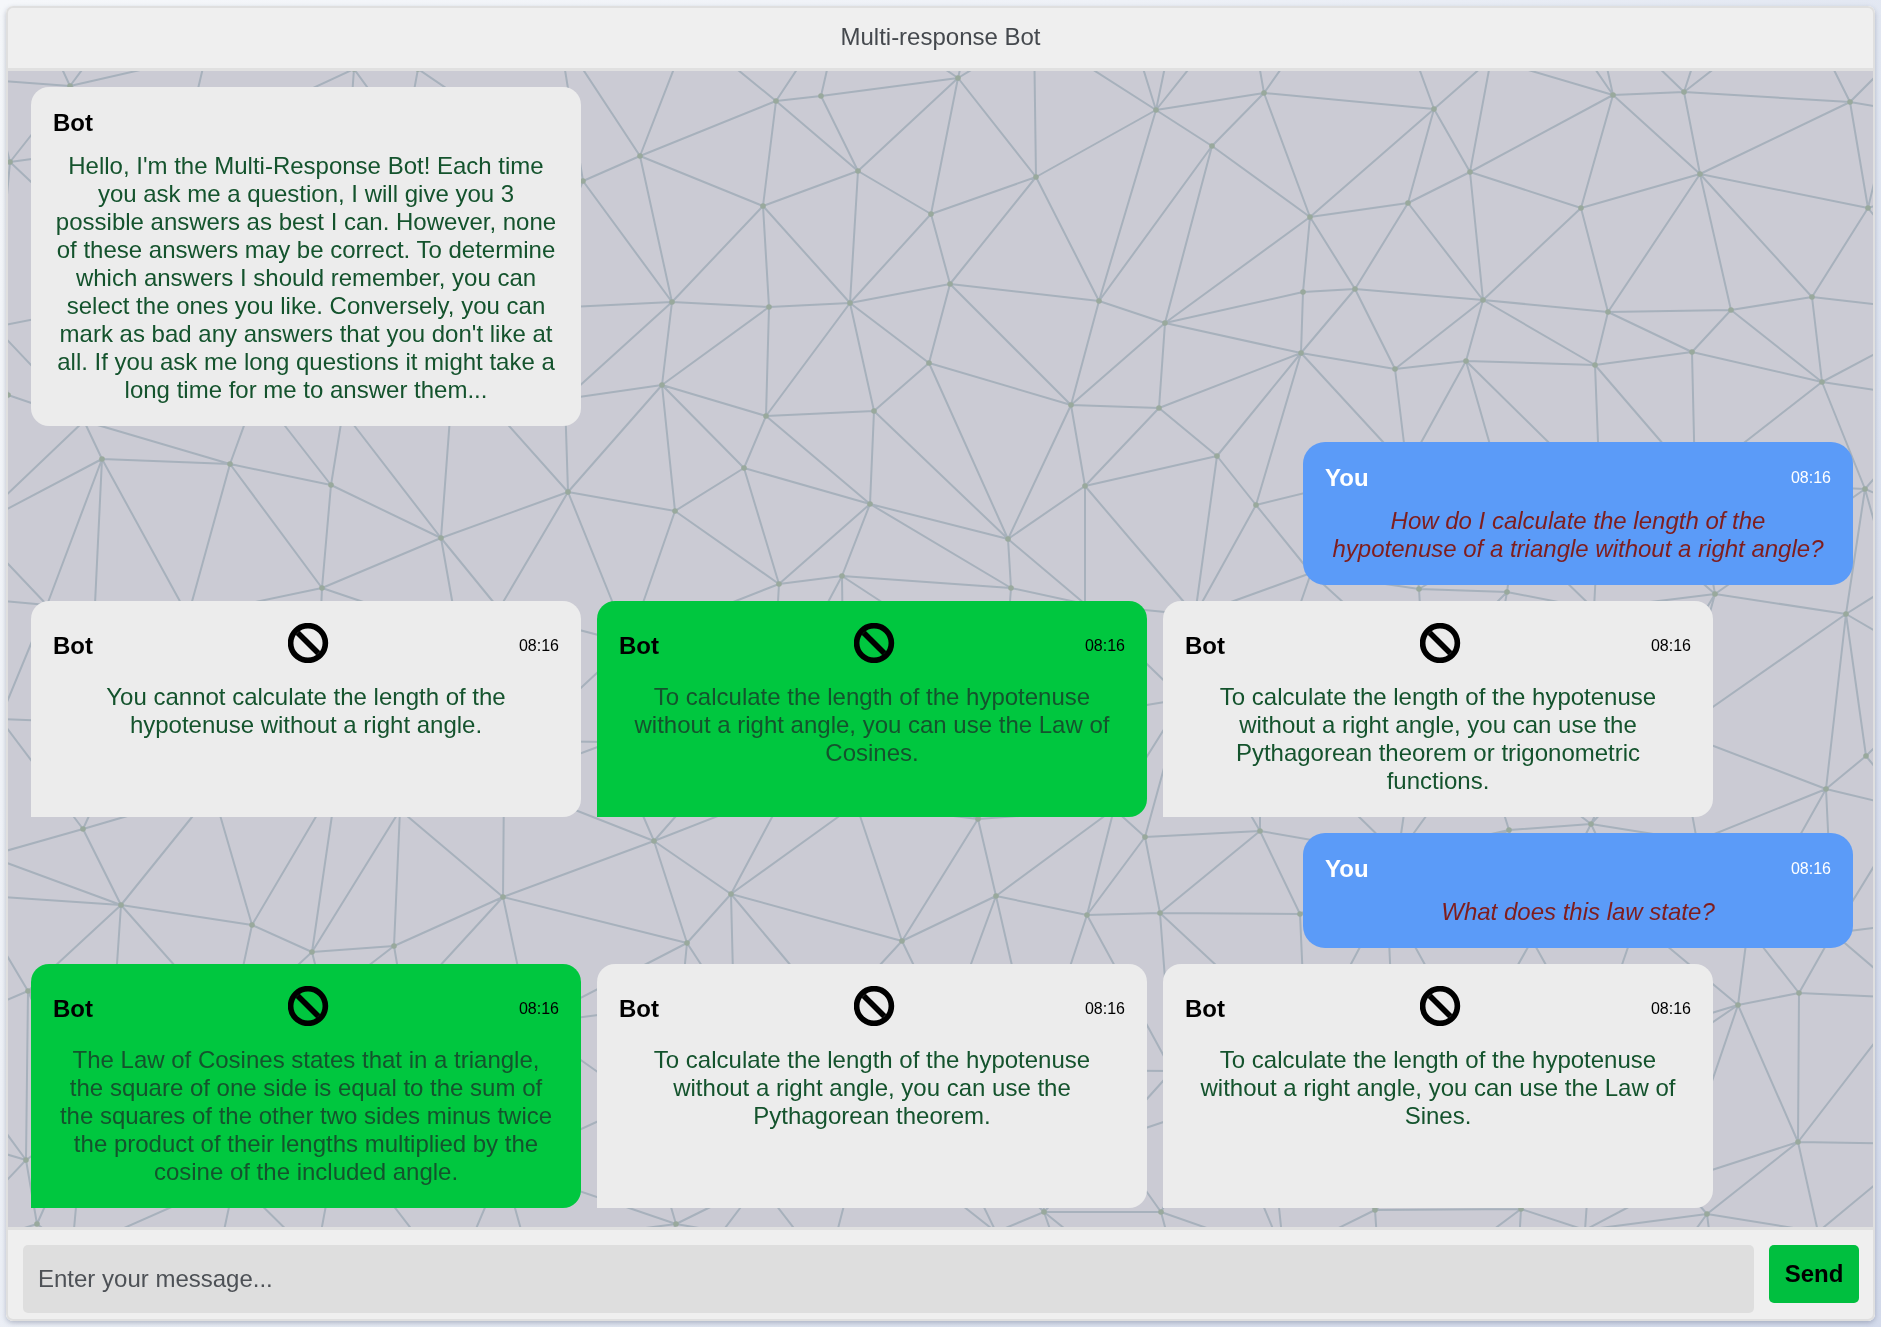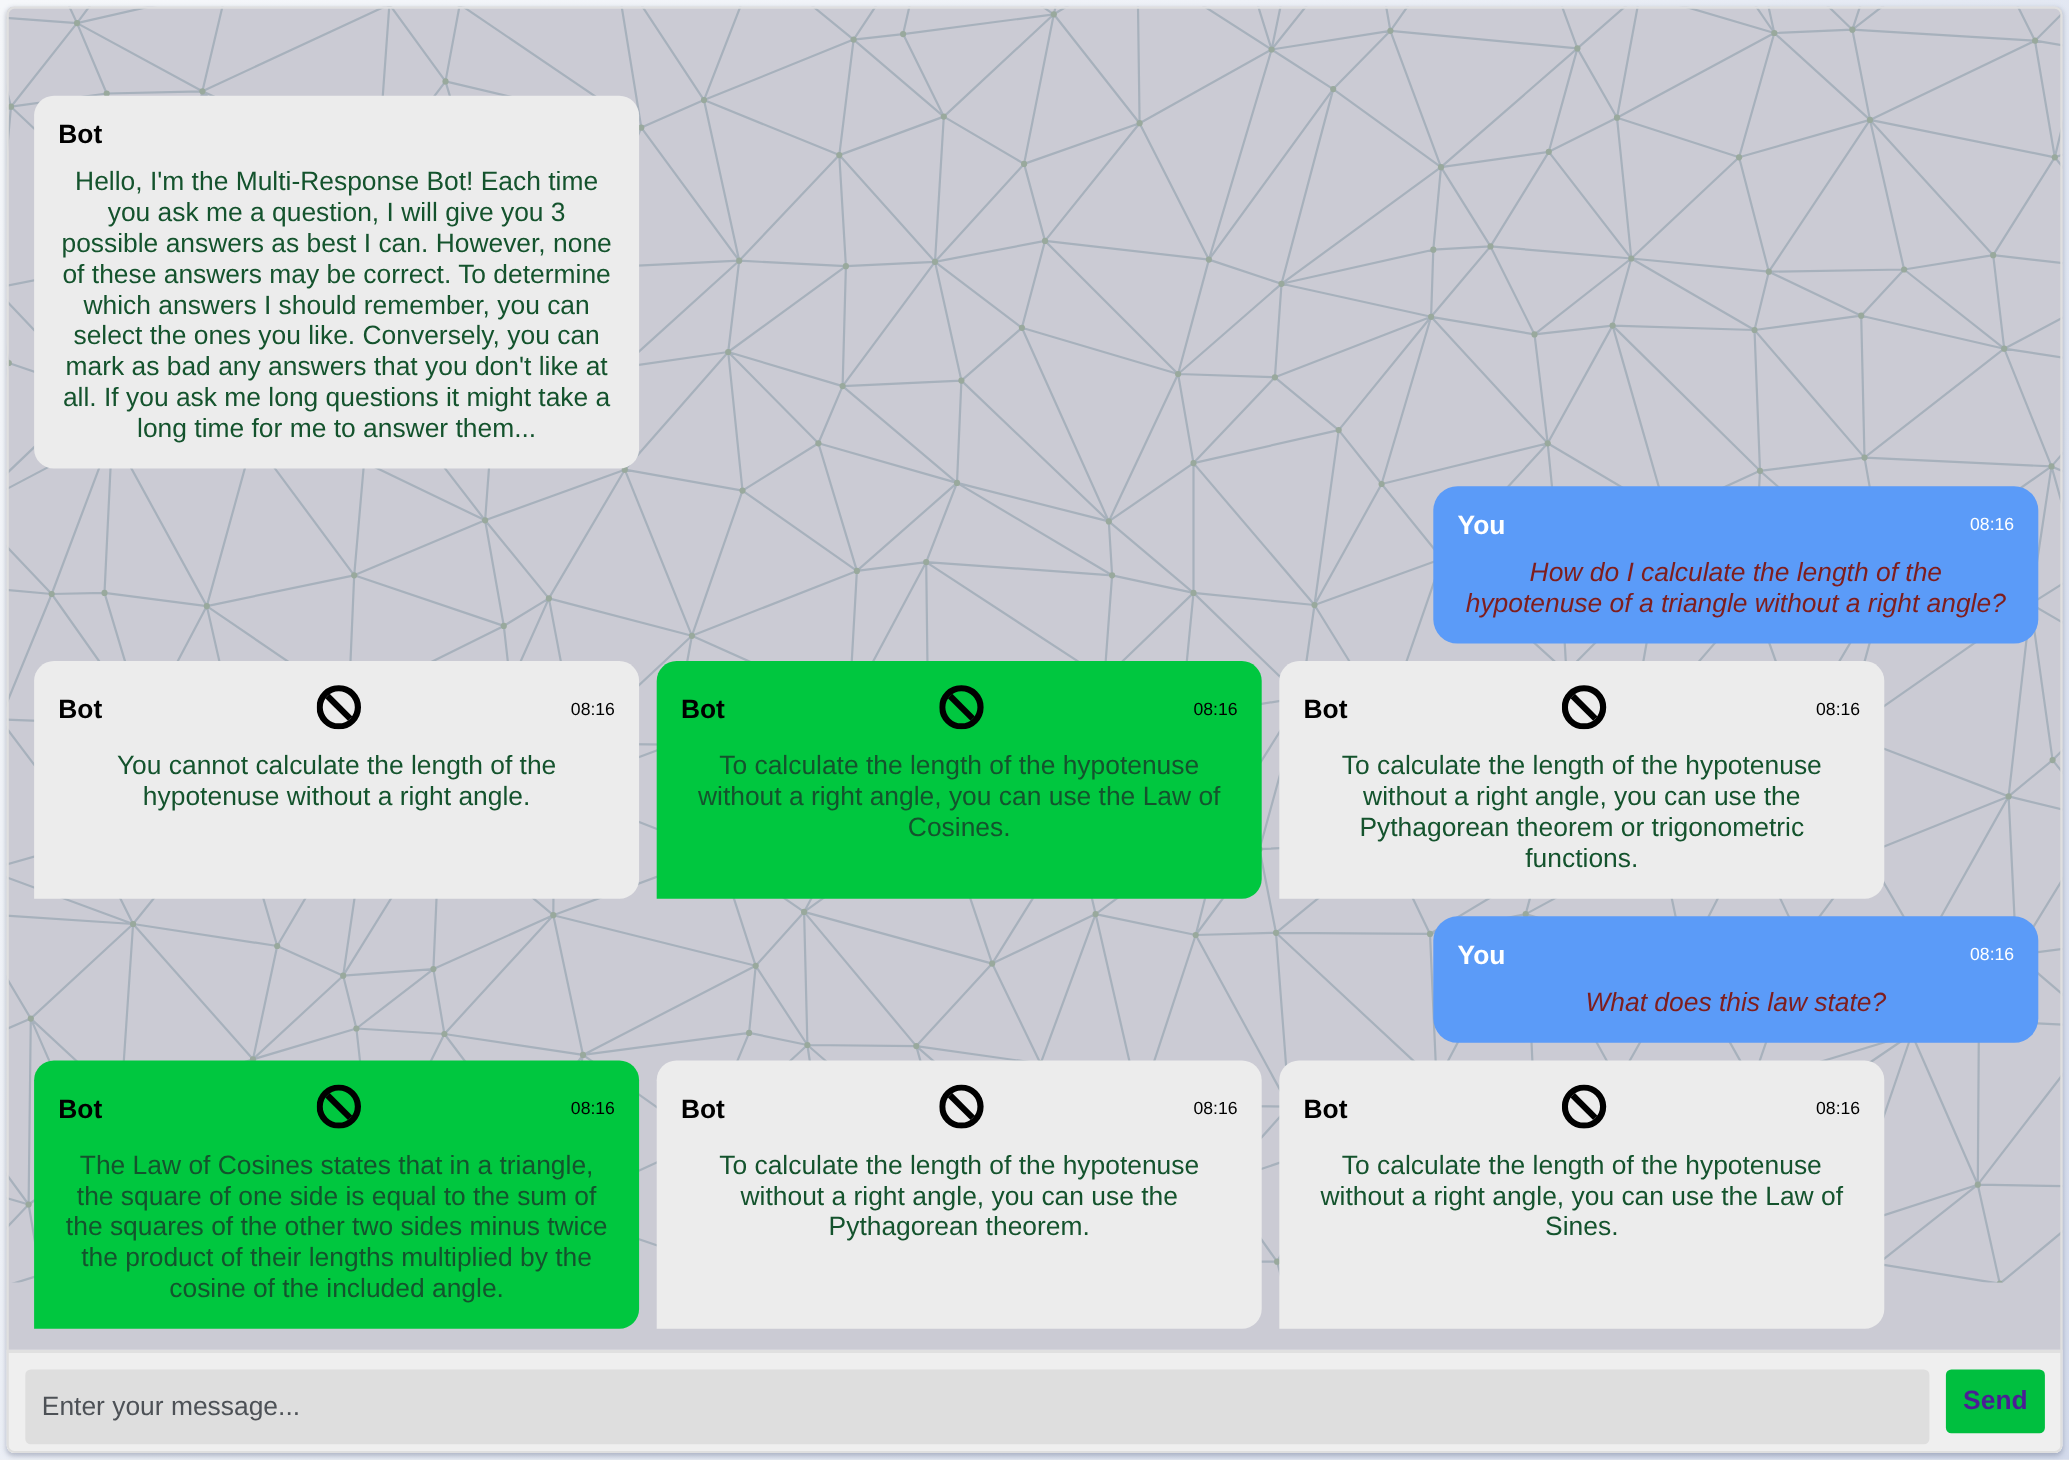--- a/index.html
+++ b/index.html
@@ -76,29 +76,32 @@
     flex:0 0 94px;height:94px;background:#efefef;border-top:3px solid #e0e0e0;box-sizing:border-box;
     display:flex;align-items:flex-start;padding:15px 16px 0 17px;box-sizing:border-box;
   }
   .inputbox{
     flex:1 1 auto;height:68px;background:#dedede;border-radius:5px;
     display:flex;align-items:center;padding:0 15px;box-sizing:border-box;
     color:#4d5156;font-size:24px;
   }
   .sendbtn{
     flex:0 0 auto;width:90px;height:58px;margin-left:15px;
-    background:#00bf3f;color:#4c1d95;font-weight:bold;font-size:24px;
+    background:#00bf3f;color:#000000;font-weight:bold;font-size:24px;
     border-radius:5px;display:flex;align-items:center;justify-content:center;
   }
 </style>
 </head>
 <body>
 
 <div class="app">
 
+  <div class="titlebar">
+    <div class="title">Multi-response Bot</div>
+  </div>
 
   <div class="chat">
     <svg class="bgsvg" viewBox="0 0 1869 1160" preserveAspectRatio="xMidYMid slice">
       <g stroke="#a7b1bc" stroke-width="2" fill="none">
           <path d="M-96 -86L-17 9M25 -69L-17 9M25 -69L64 15M128 -71L64 15M128 -71L200 -16M174 -110L200 -16M359 -94L200 -16M359 -94L348 -2M359 -94L412 -2M462 -140L412 -2M837 -71L770 30M837 -71L815 25M837 -71L952 7M986 -136L952 7M1095 -138L1150 39M1187 -139L1150 39M1241 -75L1150 39M1241 -75L1258 22M1366 -131L1258 22M1366 -131L1428 38M1366 -131L1485 -12M1539 -75L1485 -12M1539 -75L1607 24M1587 -67L1607 24M1587 -67L1678 21M1715 -92L1678 21M1794 -69L1678 21M1794 -69L1844 31M1942 -67L1844 31M1942 -67L1886 38M-137 -37L-17 9M-17 9L64 15M-17 9L-121 143M-17 9L4 91M64 15L200 -16M64 15L4 91M64 15L91 79M64 15L178 77M200 -16L348 -2M200 -16L178 77M348 -2L412 -2M348 -2L178 77M348 -2L337 150M348 -2L399 68M412 -2L553 -38M412 -2L399 68M412 -2L577 110M553 -38L577 110M553 -38L634 85M683 -41L770 30M683 -41L634 85M770 30L815 25M770 30L634 85M770 30L757 135M770 30L852 100M815 25L952 7M815 25L852 100M952 7L1028 -39M952 7L852 100M952 7L925 143M952 7L1030 106M1028 -39L1150 39M1028 -39L1030 106M1150 39L1258 22M1150 39L1030 106M1150 39L1206 75M1150 39L1093 230M1258 22L1428 38M1258 22L1206 75M1258 22L1304 146M1428 38L1485 -12M1428 38L1304 146M1428 38L1402 132M1428 38L1464 101M1485 -12L1607 24M1485 -12L1464 101M1607 24L1678 21M1607 24L1464 101M1607 24L1575 137M1607 24L1694 103M1678 21L1844 31M1678 21L1694 103M1844 31L1886 38M1844 31L1694 103M1844 31L1862 137M1886 38L1998 -14M1886 38L1862 137M1886 38L1967 103M-121 143L4 91M4 91L91 79M4 91L-115 184M4 91L-11 256M4 91L146 225M91 79L178 77M91 79L146 225M178 77L337 150M178 77L146 225M178 77L214 200M178 77L286 195M337 150L399 68M337 150L286 195M337 150L452 245M399 68L577 110M399 68L452 245M577 110L634 85M577 110L452 245M577 110L523 238M577 110L666 231M634 85L757 135M634 85L666 231M757 135L852 100M757 135L666 231M757 135L763 236M757 135L844 232M852 100L925 143M852 100L844 232M925 143L1030 106M925 143L844 232M925 143L944 213M1030 106L944 213M1030 106L1093 230M1206 75L1304 146M1206 75L1093 230M1206 75L1159 252M1304 146L1402 132M1304 146L1159 252M1304 146L1297 221M1304 146L1349 218M1402 132L1464 101M1402 132L1349 218M1402 132L1477 229M1464 101L1575 137M1464 101L1477 229M1575 137L1694 103M1575 137L1477 229M1575 137L1602 241M1694 103L1862 137M1694 103L1602 241M1694 103L1725 239M1694 103L1806 226M1862 137L1967 103M1862 137L1806 226M1862 137L1946 242M-115 184L-11 256M-11 256L146 225M-11 256L-66 360M-11 256L2 324M-11 256L78 350M146 225L214 200M146 225L78 350M146 225L251 319M214 200L286 195M214 200L251 319M286 195L452 245M286 195L251 319M286 195L337 340M452 245L523 238M452 245L337 340M452 245L448 293M523 238L666 231M523 238L448 293M523 238L559 328M666 231L763 236M666 231L559 328M666 231L656 314M763 236L844 232M763 236L656 314M763 236L760 345M844 232L944 213M844 232L760 345M844 232L868 340M844 232L923 292M944 213L1093 230M944 213L923 292M944 213L1065 334M1093 230L1159 252M1093 230L1065 334M1159 252L1297 221M1159 252L1065 334M1159 252L1153 337M1159 252L1295 282M1297 221L1349 218M1297 221L1295 282M1349 218L1477 229M1349 218L1295 282M1349 218L1389 298M1477 229L1602 241M1477 229L1389 298M1477 229L1460 290M1477 229L1589 294M1602 241L1725 239M1602 241L1589 294M1602 241L1686 281M1725 239L1806 226M1725 239L1686 281M1725 239L1816 311M1806 226L1946 242M1806 226L1816 311M1946 242L1816 311M-66 360L2 324M2 324L78 350M2 324L-33 456M78 350L251 319M78 350L-33 456M78 350L96 388M78 350L224 393M251 319L337 340M251 319L224 393M251 319L325 414M337 340L448 293M337 340L325 414M337 340L435 467M448 293L559 328M448 293L435 467M448 293L562 421M559 328L656 314M559 328L562 421M656 314L760 345M656 314L562 421M656 314L669 440M656 314L738 397M760 345L868 340M760 345L738 397M760 345L864 433M868 340L923 292M868 340L864 433M868 340L1002 468M923 292L1065 334M923 292L1002 468M1065 334L1153 337M1065 334L1002 468M1065 334L1079 415M1153 337L1295 282M1153 337L1079 415M1153 337L1211 385M1295 282L1389 298M1295 282L1211 385M1295 282L1250 434M1295 282L1401 397M1389 298L1460 290M1389 298L1401 397M1460 290L1589 294M1460 290L1401 397M1460 290L1509 461M1460 290L1594 422M1589 294L1686 281M1589 294L1594 422M1589 294L1689 410M1686 281L1816 311M1686 281L1689 410M1816 311L1936 329M1816 311L1689 410M1816 311L1859 418M1936 329L1859 418M-33 456L96 388M-33 456L41 534M96 388L224 393M96 388L41 534M96 388L89 533M96 388L182 545M224 393L325 414M224 393L182 545M224 393L316 517M325 414L435 467M325 414L316 517M435 467L562 421M435 467L316 517M435 467L452 563M435 467L493 538M562 421L669 440M562 421L493 538M562 421L623 572M669 440L738 397M669 440L623 572M669 440L773 513M738 397L864 433M738 397L773 513M864 433L1002 468M864 433L773 513M864 433L836 505M864 433L1005 517M1002 468L1079 415M1002 468L1005 517M1002 468L1079 533M1079 415L1211 385M1079 415L1079 533M1079 415L1189 544M1211 385L1250 434M1211 385L1189 544M1250 434L1401 397M1250 434L1189 544M1250 434L1305 502M1401 397L1509 461M1401 397L1305 502M1401 397L1413 518M1509 461L1594 422M1509 461L1413 518M1509 461L1501 521M1509 461L1588 538M1594 422L1689 410M1594 422L1588 538M1594 422L1709 523M1689 410L1859 418M1689 410L1709 523M1859 418L1965 463M1859 418L1709 523M1859 418L1840 543M1859 418L1886 514M1965 463L1886 514M-114 520L41 534M-114 520L-6 648M41 534L89 533M41 534L-6 648M41 534L125 653M89 533L182 545M89 533L125 653M182 545L316 517M182 545L125 653M182 545L212 677M182 545L311 633M316 517L452 563M316 517L311 633M452 563L493 538M452 563L311 633M452 563L458 616M493 538L623 572M493 538L458 616M493 538L518 670M623 572L773 513M623 572L518 670M623 572L605 671M623 572L766 636M773 513L836 505M773 513L766 636M836 505L1005 517M836 505L766 636M836 505L838 666M836 505L998 611M1005 517L1079 533M1005 517L998 611M1079 533L1189 544M1079 533L998 611M1079 533L1068 646M1079 533L1177 628M1189 544L1305 502M1189 544L1177 628M1189 544L1254 649M1305 502L1413 518M1305 502L1254 649M1305 502L1418 605M1413 518L1501 521M1413 518L1418 605M1501 521L1588 538M1501 521L1418 605M1501 521L1475 669M1588 538L1709 523M1588 538L1475 669M1588 538L1630 656M1709 523L1840 543M1709 523L1630 656M1709 523L1671 661M1840 543L1886 514M1840 543L1671 661M1840 543L1860 685M1840 543L1943 603M1840 543L1820 718M1886 514L1943 603M-149 666L-6 648M-6 648L125 653M-6 648L-89 718M-6 648L-18 785M-6 648L77 758M125 653L212 677M125 653L77 758M125 653L207 720M212 677L311 633M212 677L207 720M212 677L331 710M311 633L458 616M311 633L331 710M458 616L518 670M458 616L331 710M458 616L394 739M458 616L498 711M518 670L605 671M518 670L498 711M605 671L766 636M605 671L498 711M605 671L648 770M766 636L838 666M766 636L648 770M766 636L781 718M838 666L998 611M838 666L781 718M838 666L850 733M838 666L972 748M998 611L1068 646M998 611L972 748M1068 646L1177 628M1068 646L972 748M1068 646L1108 738M1177 628L1254 649M1177 628L1108 738M1177 628L1139 766M1177 628L1254 760M1254 649L1418 605M1254 649L1254 760M1254 649L1392 784M1418 605L1475 669M1418 605L1392 784M1475 669L1630 656M1475 669L1392 784M1475 669L1503 759M1475 669L1585 753M1630 656L1671 661M1630 656L1585 753M1671 661L1585 753M1671 661L1691 770M1671 661L1820 718M1860 685L1943 603M1860 685L1820 718M1860 685L1903 738M-89 718L-18 785M-18 785L77 758M-18 785L-35 824M-18 785L115 834M77 758L207 720M77 758L115 834M207 720L331 710M207 720L115 834M207 720L246 854M331 710L394 739M331 710L246 854M331 710L306 881M394 739L498 711M394 739L306 881M394 739L388 875M394 739L497 826M498 711L648 770M498 711L497 826M648 770L781 718M648 770L497 826M648 770L681 872M648 770L725 823M781 718L850 733M781 718L725 823M850 733L972 748M850 733L725 823M850 733L896 870M972 748L1108 738M972 748L896 870M972 748L990 825M1108 738L1139 766M1108 738L990 825M1108 738L1081 844M1139 766L1254 760M1139 766L1081 844M1139 766L1154 842M1254 760L1392 784M1254 760L1154 842M1254 760L1294 843M1392 784L1503 759M1392 784L1294 843M1392 784L1381 825M1503 759L1585 753M1503 759L1381 825M1503 759L1526 869M1585 753L1691 770M1585 753L1526 869M1585 753L1631 850M1691 770L1820 718M1691 770L1631 850M1691 770L1742 857M1820 718L1903 738M1820 718L1742 857M1820 718L1827 862M1903 738L1827 862M-35 824L115 834M-35 824L22 920M115 834L246 854M115 834L22 920M115 834L104 996M115 834L224 957M246 854L306 881M246 854L224 957M306 881L388 875M306 881L224 957M306 881L318 929M388 875L497 826M388 875L318 929M388 875L398 934M497 826L681 872M497 826L398 934M497 826L524 953M681 872L725 823M681 872L524 953M681 872L675 933M681 872L728 944M725 823L896 870M725 823L728 944M725 823L827 945M896 870L990 825M896 870L827 945M896 870L940 961M990 825L1081 844M990 825L940 961M990 825L1030 999M1081 844L1154 842M1081 844L1030 999M1081 844L1166 1000M1154 842L1294 843M1154 842L1166 1000M1154 842L1300 978M1294 843L1381 825M1294 843L1300 978M1381 825L1526 869M1381 825L1300 978M1381 825L1389 1001M1381 825L1465 977M1526 869L1631 850M1526 869L1465 977M1526 869L1587 978M1631 850L1742 857M1631 850L1587 978M1631 850L1732 934M1742 857L1827 862M1742 857L1732 934M1742 857L1793 922M1827 862L1947 847M1827 862L1793 922M1827 862L1903 927M-74 961L22 920M-74 961L20 1089M22 920L104 996M22 920L20 1089M22 920L78 1048M104 996L224 957M104 996L78 1048M104 996L229 1108M224 957L318 929M224 957L229 1108M224 957L333 1064M318 929L398 934M318 929L333 1064M398 934L524 953M398 934L333 1064M398 934L469 1028M524 953L675 933M524 953L469 1028M524 953L497 1094M524 953L634 1031M675 933L728 944M675 933L634 1031M728 944L827 945M728 944L634 1031M728 944L753 1112M728 944L858 1057M827 945L940 961M827 945L858 1057M827 945L928 1033M940 961L1030 999M940 961L928 1033M1030 999L1166 1000M1030 999L928 1033M1030 999L1104 1069M1030 999L1038 1141M1166 1000L1300 978M1166 1000L1104 1069M1166 1000L1214 1032M1300 978L1389 1001M1300 978L1214 1032M1300 978L1262 1032M1300 978L1382 1032M1389 1001L1465 977M1389 1001L1382 1032M1389 1001L1477 1062M1465 977L1587 978M1465 977L1477 1062M1465 977L1588 1032M1587 978L1732 934M1587 978L1588 1032M1732 934L1793 922M1732 934L1588 1032M1732 934L1672 1110M1732 934L1792 1071M1793 922L1903 927M1793 922L1792 1071M1903 927L1792 1071M-110 1051L20 1089M20 1089L78 1048M20 1089L-71 1185M20 1089L31 1153M78 1048L229 1108M78 1048L31 1153M78 1048L66 1180M229 1108L333 1064M229 1108L66 1180M229 1108L213 1183M229 1108L310 1188M333 1064L469 1028M333 1064L497 1094M333 1064L310 1188M333 1064L447 1212M469 1028L497 1094M497 1094L634 1031M497 1094L447 1212M497 1094L519 1173M497 1094L670 1153M634 1031L753 1112M634 1031L670 1153M753 1112L858 1057M753 1112L670 1153M753 1112L716 1161M753 1112L821 1200M858 1057L928 1033M858 1057L821 1200M858 1057L990 1161M928 1033L990 1161M928 1033L1038 1141M1104 1069L1214 1032M1104 1069L1038 1141M1104 1069L1155 1141M1214 1032L1262 1032M1214 1032L1155 1141M1214 1032L1278 1184M1262 1032L1382 1032M1262 1032L1278 1184M1262 1032L1369 1139M1382 1032L1477 1062M1382 1032L1369 1139M1477 1062L1588 1032M1477 1062L1369 1139M1477 1062L1515 1138M1588 1032L1672 1110M1588 1032L1515 1138M1588 1032L1579 1159M1672 1110L1792 1071M1672 1110L1579 1159M1672 1110L1701 1143M1792 1071L1918 1073M1792 1071L1701 1143M1792 1071L1812 1161M1918 1073L1812 1161M-71 1185L31 1153M-71 1185L66 1180M-71 1185L13 1323M31 1153L66 1180M66 1180L213 1183M66 1180L13 1323M66 1180L127 1301M213 1183L310 1188M213 1183L127 1301M213 1183L194 1311M213 1183L311 1252M310 1188L447 1212M310 1188L311 1252M310 1188L391 1256M447 1212L519 1173M447 1212L391 1256M447 1212L515 1299M519 1173L670 1153M519 1173L515 1299M519 1173L624 1247M670 1153L716 1161M670 1153L624 1247M716 1161L821 1200M716 1161L624 1247M716 1161L772 1289M716 1161L816 1246M821 1200L990 1161M821 1200L816 1246M821 1200L931 1272M990 1161L1038 1141M990 1161L931 1272M990 1161L1101 1322M1038 1141L1155 1141M1038 1141L1101 1322M1038 1141L1187 1261M1155 1141L1278 1184M1155 1141L1187 1261M1278 1184L1369 1139M1278 1184L1187 1261M1278 1184L1278 1272M1278 1184L1376 1242M1369 1139L1515 1138M1369 1139L1376 1242M1515 1138L1579 1159M1515 1138L1376 1242M1515 1138L1505 1312M1579 1159L1701 1143M1579 1159L1505 1312M1579 1159L1624 1249M1701 1143L1812 1161M1701 1143L1624 1249M1701 1143L1715 1256M1812 1161L1948 1182M1812 1161L1715 1256M1812 1161L1837 1279M1948 1182L1837 1279M-112 1311L13 1323M13 1323L127 1301M13 1323L-113 1386M13 1323L23 1428M13 1323L110 1431M127 1301L194 1311M127 1301L110 1431M127 1301L222 1357M194 1311L311 1252M194 1311L222 1357M311 1252L391 1256M311 1252L222 1357M311 1252L348 1384M391 1256L515 1299M391 1256L348 1384M391 1256L495 1398M515 1299L624 1247M515 1299L495 1398M515 1299L640 1424M624 1247L772 1289M624 1247L640 1424M624 1247L740 1367M772 1289L816 1246M772 1289L740 1367M772 1289L837 1365M816 1246L931 1272M816 1246L837 1365M931 1272L1101 1322M931 1272L837 1365M931 1272L968 1379M1101 1322L1187 1261M1101 1322L968 1379M1101 1322L1091 1369M1101 1322L1164 1369M1187 1261L1278 1272M1187 1261L1164 1369M1278 1272L1376 1242M1278 1272L1164 1369M1278 1272L1325 1420M1376 1242L1505 1312M1376 1242L1325 1420M1376 1242L1421 1401M1376 1242L1490 1360M1505 1312L1624 1249M1505 1312L1490 1360M1505 1312L1633 1390M1624 1249L1715 1256M1624 1249L1633 1390M1624 1249L1672 1363M1715 1256L1837 1279M1715 1256L1672 1363M1715 1256L1785 1410M1837 1279L1964 1309M1837 1279L1785 1410M1837 1279L1960 1365"></path>
         </g>
       <g fill="#99a99d">
           <circle cx="64" cy="15" r="2.8"></circle>
           <circle cx="348" cy="-2" r="2.8"></circle>
           <circle cx="412" cy="-2" r="2.8"></circle>

